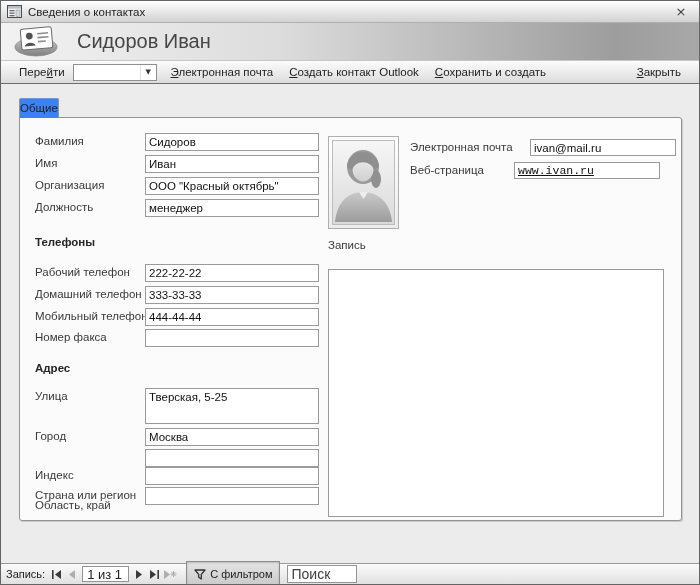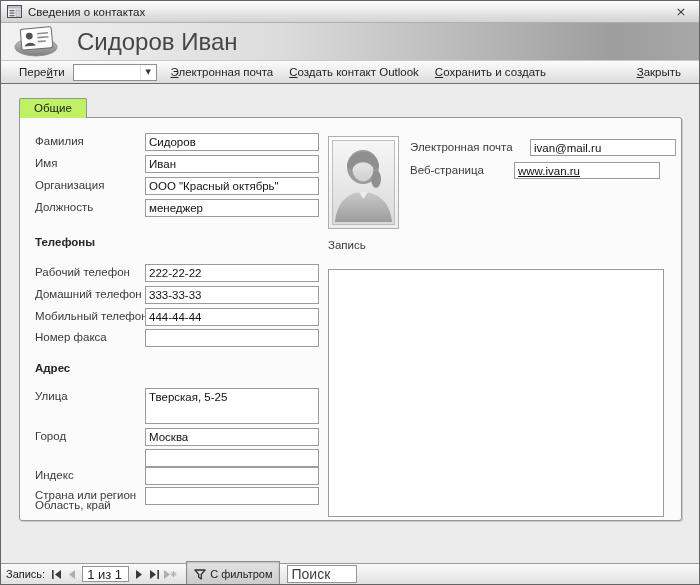--- a/index.html
+++ b/index.html
@@ -18,21 +18,21 @@
   .titlebar-text { flex:1; font-size:11.5px; color:#1e1e1e; }
   .close-btn { width:24px; text-align:center; font-size:13px; color:#3a3a3a;
                font-family:"DejaVu Sans", sans-serif; cursor:default; }
 
   
   .header { position:absolute; left:0; top:22px; right:0; height:38px;
             background:linear-gradient(to right,#f2f2f2 0%,#dcdcdc 40%,#9d9d9d 88%,#a8a8a8 100%);
             border-bottom:1px solid #c7c7c7;
             display:flex; align-items:center; }
   .header-icon { margin-left:12px; flex:0 0 auto; }
-  .header-title { margin-left:14px; font-size:24px; color:#464646; }
+  .header-title { margin-left:14px; font-size:20px; color:#464646; }
 
   
   .toolbar { position:absolute; left:0; top:60px; right:0; height:23px;
              background:linear-gradient(#fcfcfc,#dcdcdc);
              border-bottom:1px solid #6e6e6e;
              display:flex; align-items:center; font-size:11.5px; color:#222; }
   .tb-item { white-space:nowrap; cursor:default; }
   .u { text-decoration:underline; }
   .tb-goto { margin-left:18px; }
   .combo { width:84px; height:17px; margin-left:8px; background:#ffffff;
@@ -41,34 +41,34 @@
   .combo-arrow { width:16px; display:flex; align-items:center; justify-content:center;
                  font-size:7px; color:#333; font-family:"DejaVu Sans", sans-serif;
                  border-left:1px solid #e2e2e2; }
   .tb-email { margin-left:14px; }
   .tb-outlook { margin-left:16px; }
   .tb-save { margin-left:16px; }
   .spacer { flex:1; }
   .tb-close { margin-right:18px; }
 
   
-  .tab { position:absolute; left:18px; top:97px; height:20px; padding:3px 14px 0;
-         background:#bef264; border:1px solid #949494; border-bottom:none;
+  .tab { position:absolute; left:18px; top:97px; height:20px; padding:3px 0 0;
+         background:#3b82f6; border:1px solid #949494; border-bottom:none;
          border-radius:2px 2px 0 0; font-size:11.5px; color:#222; z-index:2; }
   .tabpanel { position:absolute; left:18px; top:116px; width:663px; height:404px;
               background:#fbfbfb; border:1px solid #949494;
               border-radius:0 3px 3px 3px; box-shadow:1px 1px 0 #c9c9c9; z-index:1; }
 
   .flabel { position:absolute; font-size:11.5px; color:#3a3a3a; white-space:nowrap; }
   .fsection { position:absolute; font-size:11.5px; font-weight:bold; color:#262626; }
   .finput { position:absolute; height:18px; border:1px solid #9b9b9b; background:#fff;
             font-family:"Liberation Sans", sans-serif; font-size:11.5px;
             padding:0 3px; color:#111; outline:none; }
   textarea.finput { resize:none; padding-top:1px; line-height:14px; }
-  .link-input { text-decoration:underline; }
+  .link-input { text-decoration:underline;font-family:Liberation Mono, monospace; }
 
   .photo { position:absolute; left:308px; top:18px; width:71px; height:93px;
            background:linear-gradient(#ffffff,#ececec); border:1px solid #aeaeae; padding:3px; }
   .photo-inner { width:100%; height:100%; border:1px solid #bdbdbd;
                  background:linear-gradient(#f6f6f6,#dadada); overflow:hidden; }
 
   .notes-box { position:absolute; left:308px; top:151px; width:336px; height:248px;
                border:1px solid #9b9b9b; background:#fff; resize:none; outline:none;
                font-family:"Liberation Sans", sans-serif; font-size:11.5px; padding:2px 3px; }
 

